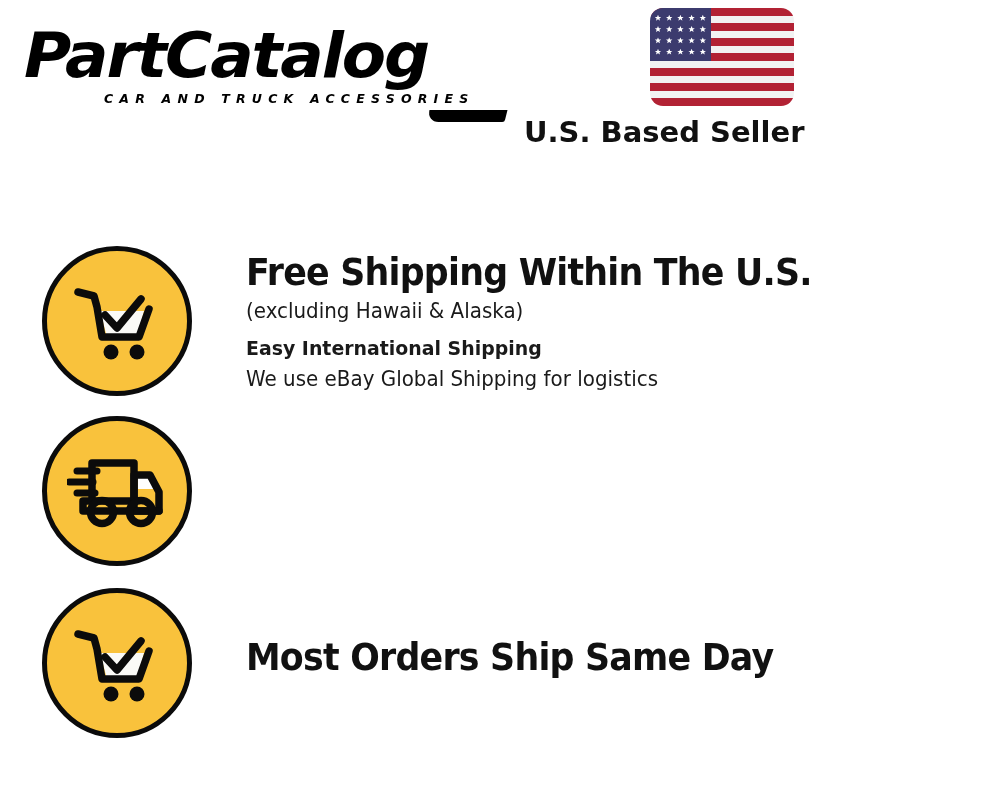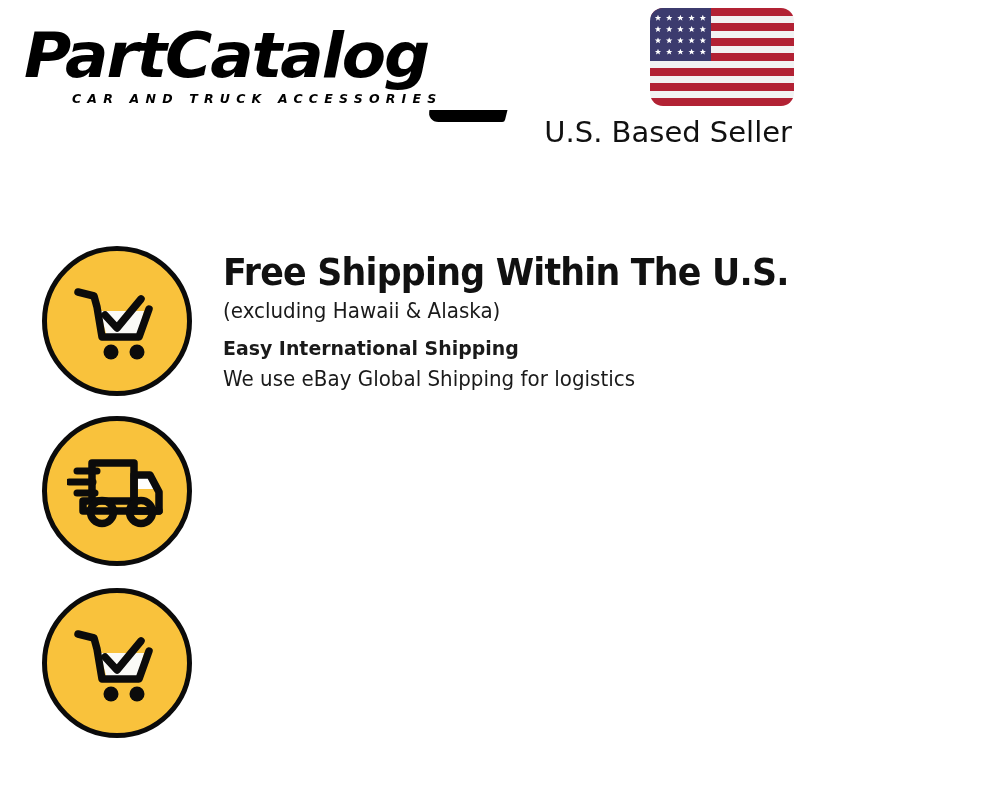--- a/index.html
+++ b/index.html
@@ -47,21 +47,21 @@
   }
   .brand-tagline {
     font-family: "DejaVu Sans", sans-serif;
     font-weight: 700;
     font-style: italic;
     font-size: 12.5px;
     letter-spacing: 6.2px;
     color: #000000;
     white-space: nowrap;
     margin-top: 1px;
-    margin-left: 48px;
+    margin-left: 80px;
   }
   .brand-swoosh {
     position: absolute;
     left: 404px;
     top: 88px;
     width: 78px;
     height: 12px;
     background: #000000;
     border-radius: 0 0 3px 16px;
     transform: skewX(-14deg);
@@ -104,42 +104,44 @@
   .flag-stars {
     position: absolute;
     left: 0;
     top: 0;
     width: 60.5px;
     height: 52.8px;
   }
   .seller-text {
     display: block;
     font-family: "DejaVu Sans", sans-serif;
-    font-weight: 400;
+    font-weight: 700;
     font-size: 29px;
     line-height: 34px;
     color: #111111;
     margin-top: 5px;
     margin-right: 2px;
     white-space: nowrap;
+    text-align: center;
   }
 
   
   .features {
     position: absolute;
     left: 0;
     top: 228px;
     width: 1000px;
   }
   .feature-row {
     position: absolute;
     left: 0;
     width: 1000px;
     display: flex;
     align-items: flex-start;
+    gap: 23px;
   }
   .feature-row.row-0 { top: 18px;  }
   .feature-row.row-1 { top: 188px; }
   .feature-row.row-2 { top: 360px; }
 
   .badge {
     flex: 0 0 auto;
     width: 150px;
     height: 150px;
     margin-left: 42px;
@@ -289,15 +291,18 @@
   <div class="feature-row row-2">
     <div class="badge">
       <svg width="96" height="92" viewBox="0 0 96 92" aria-hidden="true">
         <polygon points="31,36 75,36 68,62 38,62" fill="#FAFAF7"></polygon>
         <path d="M9 17 L25 21 L28 32 M28 32 L33 62 L70 62 L80 34" fill="none" stroke="#0b0b0b" stroke-width="7.5" stroke-linecap="round" stroke-linejoin="round"></path>
         <path d="M36 40 L48 53 L72 24" fill="none" stroke="#0b0b0b" stroke-width="7.5" stroke-linecap="round" stroke-linejoin="round"></path>
         <circle cx="42" cy="77" r="7.5" fill="#0b0b0b"></circle>
         <circle cx="68" cy="77" r="7.5" fill="#0b0b0b"></circle>
       </svg>
     </div>
+    <div class="feature-text">
+      <div class="feature-title">Most Orders Ship Same Day</div>
+    </div>
   </div>
 
 </div>
 
 </body></html>

